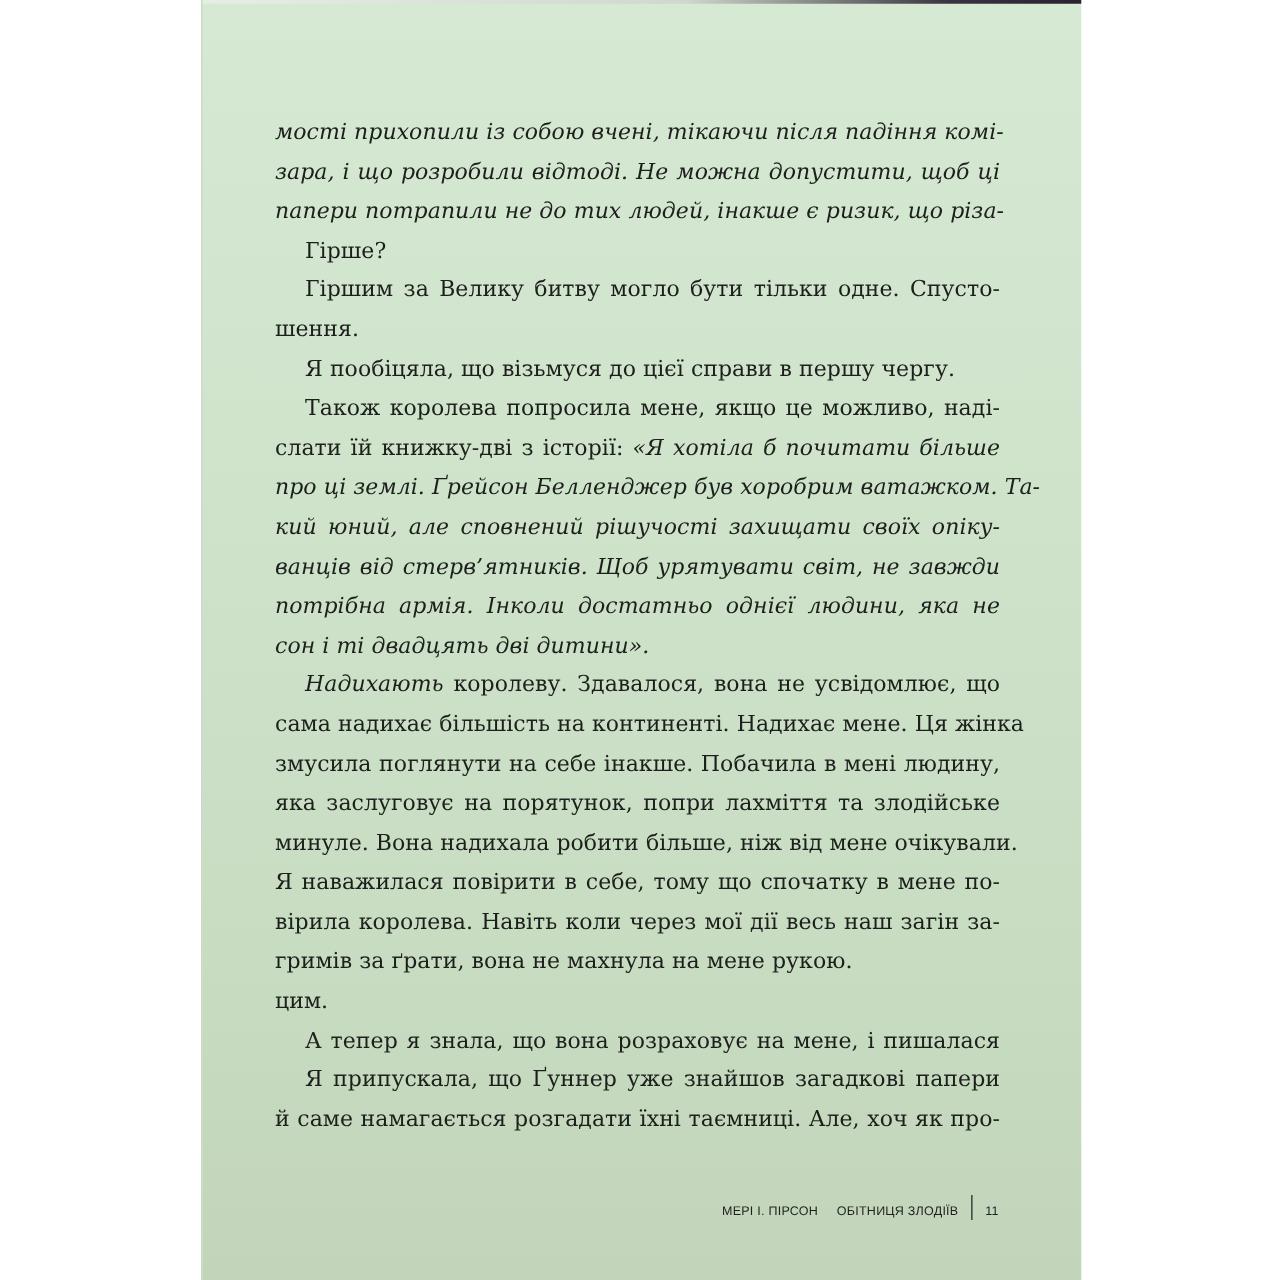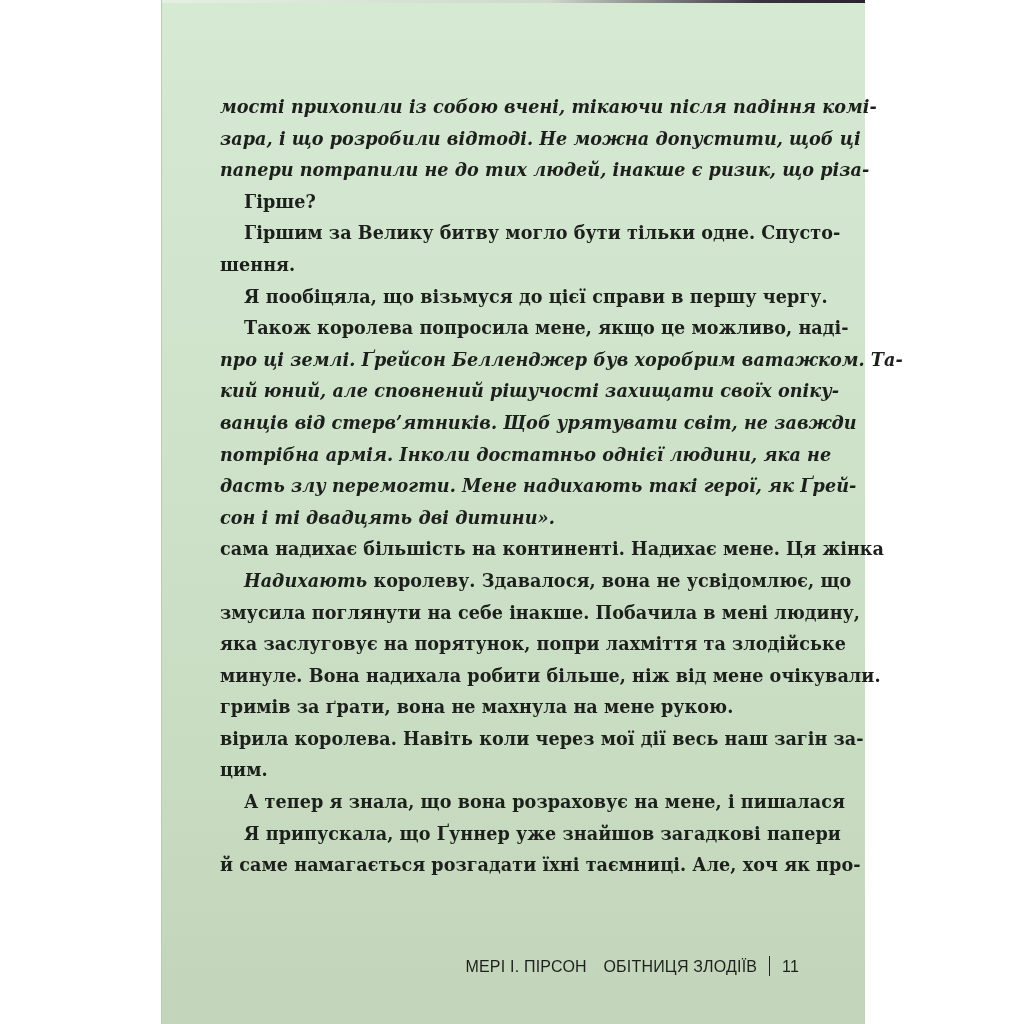--- a/index.html
+++ b/index.html
@@ -37,39 +37,38 @@
     line-height: 31.6px;
     color: #1c1f1b;
     letter-spacing: 0.05px;
   }
   .line {
     display: block;
     white-space: nowrap;
     text-align: justify;
     text-align-last: justify;
     height: 31.6px;
-    font-weight: bold;
   }
   .line.last {
     text-align-last: left;
   }
   .line.indent {
     padding-left: 24px;
   }
   .it {
     font-style: italic;
   }
   .footer {
     position: absolute;
     left: 0;
     top: 956px;
     width: 637px;
     text-align: right;
     font-family: "Liberation Sans", "DejaVu Sans", sans-serif;
-    font-size: 16px;
+    font-size: 10px;
     color: #1e201d;
     letter-spacing: 0.2px;
   }
   .footer .author { margin-right: 12px; }
   .footer .sep {
     display: inline-block;
     width: 1.5px;
     height: 20px;
     background: #222;
     vertical-align: -4px;
@@ -83,33 +82,34 @@
   <div class="top-strip"></div>
   <div class="text-block" id="text-block">
       <span class="line it">мості прихопили із собою вчені, тікаючи після падіння комі-</span>
       <span class="line it">зара, і що розробили відтоді. Не можна допустити, щоб ці</span>
       <span class="line it">папери потрапили не до тих людей, інакше є ризик, що різа-</span>
       <span class="line indent last">Гірше?</span>
       <span class="line indent">Гіршим за Велику битву могло бути тільки одне. Спусто-</span>
       <span class="line last">шення.</span>
       <span class="line indent last">Я пообіцяла, що візьмуся до цієї справи в першу чергу.</span>
       <span class="line indent">Також королева попросила мене, якщо це можливо, наді-</span>
+      <span class="line"><span>слати їй книжку-дві з історії: </span><span class="it">«Я хотіла б почитати більше</span></span>
       <span class="line it">про ці землі. Ґрейсон Белленджер був хоробрим ватажком. Та-</span>
       <span class="line it">кий юний, але сповнений рішучості захищати своїх опіку-</span>
       <span class="line it">ванців від стерв’ятників. Щоб урятувати світ, не завжди</span>
       <span class="line it">потрібна армія. Інколи достатньо однієї людини, яка не</span>
-      <span class="line it">дасть злу перемогти. Мене надихають такі герої, як Ґрей-</span>
       <span class="line last it">сон і ті двадцять дві дитини».</span>
+      <span class="line indent"><span class="it">Надихають</span><span> королеву. Здавалося, вона не усвідомлює, що</span></span>
       <span class="line">сама надихає більшість на континенті. Надихає мене. Ця жінка</span>
-      <span class="line indent"><span class="it">Надихають</span><span> королеву. Здавалося, вона не усвідомлює, що</span></span>
       <span class="line">змусила поглянути на себе інакше. Побачила в мені людину,</span>
       <span class="line">яка заслуговує на порятунок, попри лахміття та злодійське</span>
       <span class="line">минуле. Вона надихала робити більше, ніж від мене очікували.</span>
+      <span class="line">Я наважилася повірити в себе, тому що спочатку в мене по-</span>
+      <span class="line">вірила королева. Навіть коли через мої дії весь наш загін за-</span>
       <span class="line last">гримів за ґрати, вона не махнула на мене рукою.</span>
-      <span class="line">вірила королева. Навіть коли через мої дії весь наш загін за-</span>
       <span class="line last">цим.</span>
       <span class="line indent">А тепер я знала, що вона розраховує на мене, і пишалася</span>
       <span class="line indent">Я припускала, що Ґуннер уже знайшов загадкові папери</span>
       <span class="line">й саме намагається розгадати їхні таємниці. Але, хоч як про-</span>
     </div>
   <div class="footer">
     <span class="author">МЕРІ І. ПІРСОН</span>
     <span class="title">ОБІТНИЦЯ ЗЛОДІЇВ</span>
     <span class="sep"></span>
     <span class="num">11</span>

